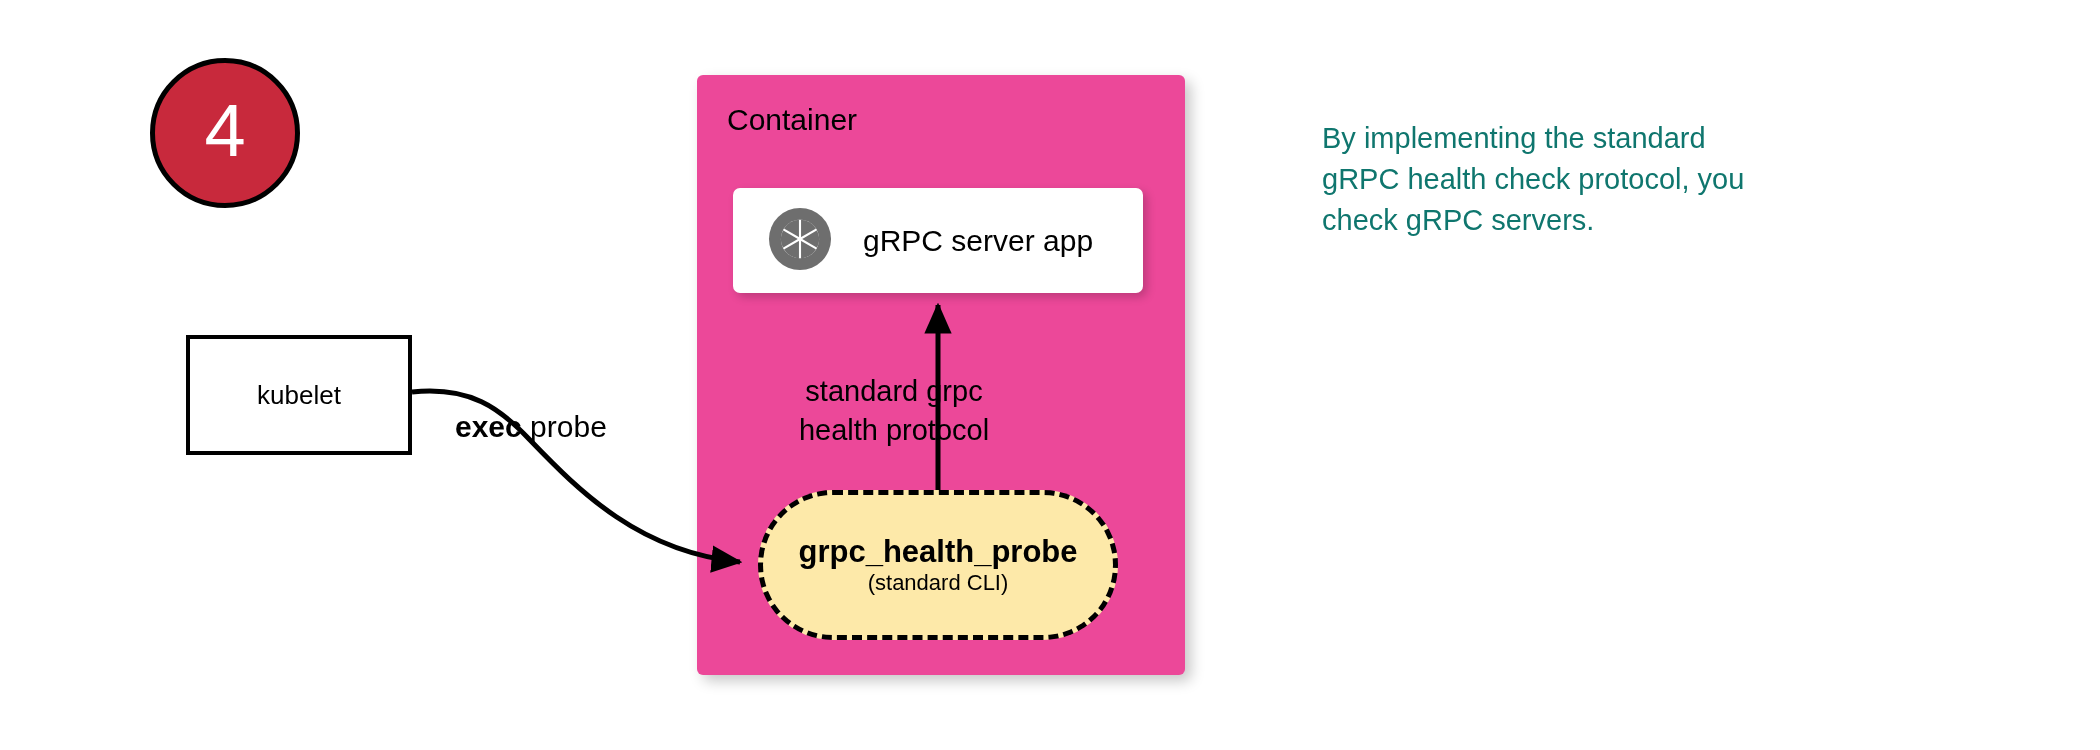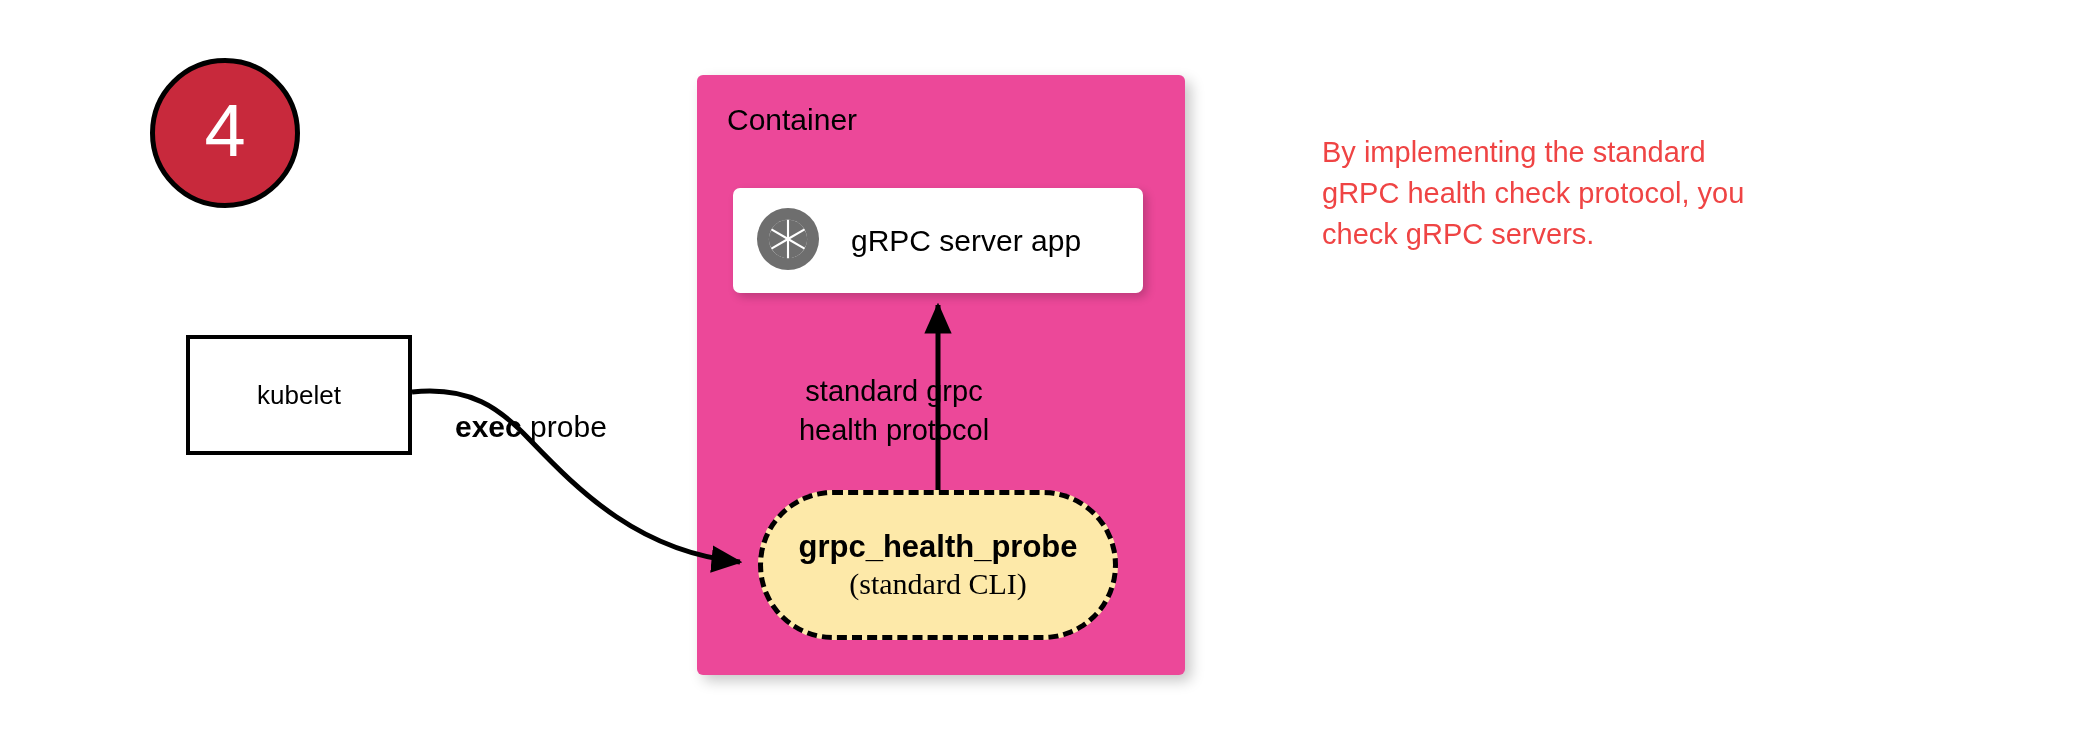--- a/index.html
+++ b/index.html
@@ -69,21 +69,21 @@
     position: absolute;
     left: 733px;
     top: 188px;
     width: 410px;
     height: 105px;
     background: #ffffff;
     border-radius: 7px;
     box-shadow: 4px 4px 10px rgba(0,0,0,0.20);
     display: flex;
     align-items: center;
-    padding-left: 22px;
+    padding-left: 34px;
     box-sizing: border-box;
     text-align: center;
   }
   .grpc-logo {
     width: 66px;
     height: 66px;
     flex: 0 0 auto;
   }
   .server-card-label {
     font-size: 30px;
@@ -136,24 +136,23 @@
     align-items: center;
     justify-content: center;
   }
   .probe-title {
     font-size: 31px;
     font-weight: bold;
     white-space: nowrap;
     line-height: 1.18;
   }
   .probe-sub {
-    font-size: 30px;
+    font-size: 22px;
     white-space: nowrap;
     line-height: 1.18;
-    font-family: Liberation Serif, serif;
   }
 
   
   .protocol-label {
     position: absolute;
     left: 764px;
     top: 372px;
     width: 260px;
     text-align: center;
     font-size: 29px;
@@ -167,25 +166,25 @@
     top: 0;
     width: 2100px;
     height: 750px;
     pointer-events: none;
   }
 
   
   .caption {
     position: absolute;
     left: 1322px;
-    top: 132px;
+    top: 118px;
     width: 600px;
     font-size: 29px;
     line-height: 1.42;
-    color: #ef4444;
+    color: #0f766e;
   }
 </style>
 </head>
 <body>
 
 <div id="stage">
 
   <div class="step-badge">
     <span class="step-badge-number">4</span>
   </div>

